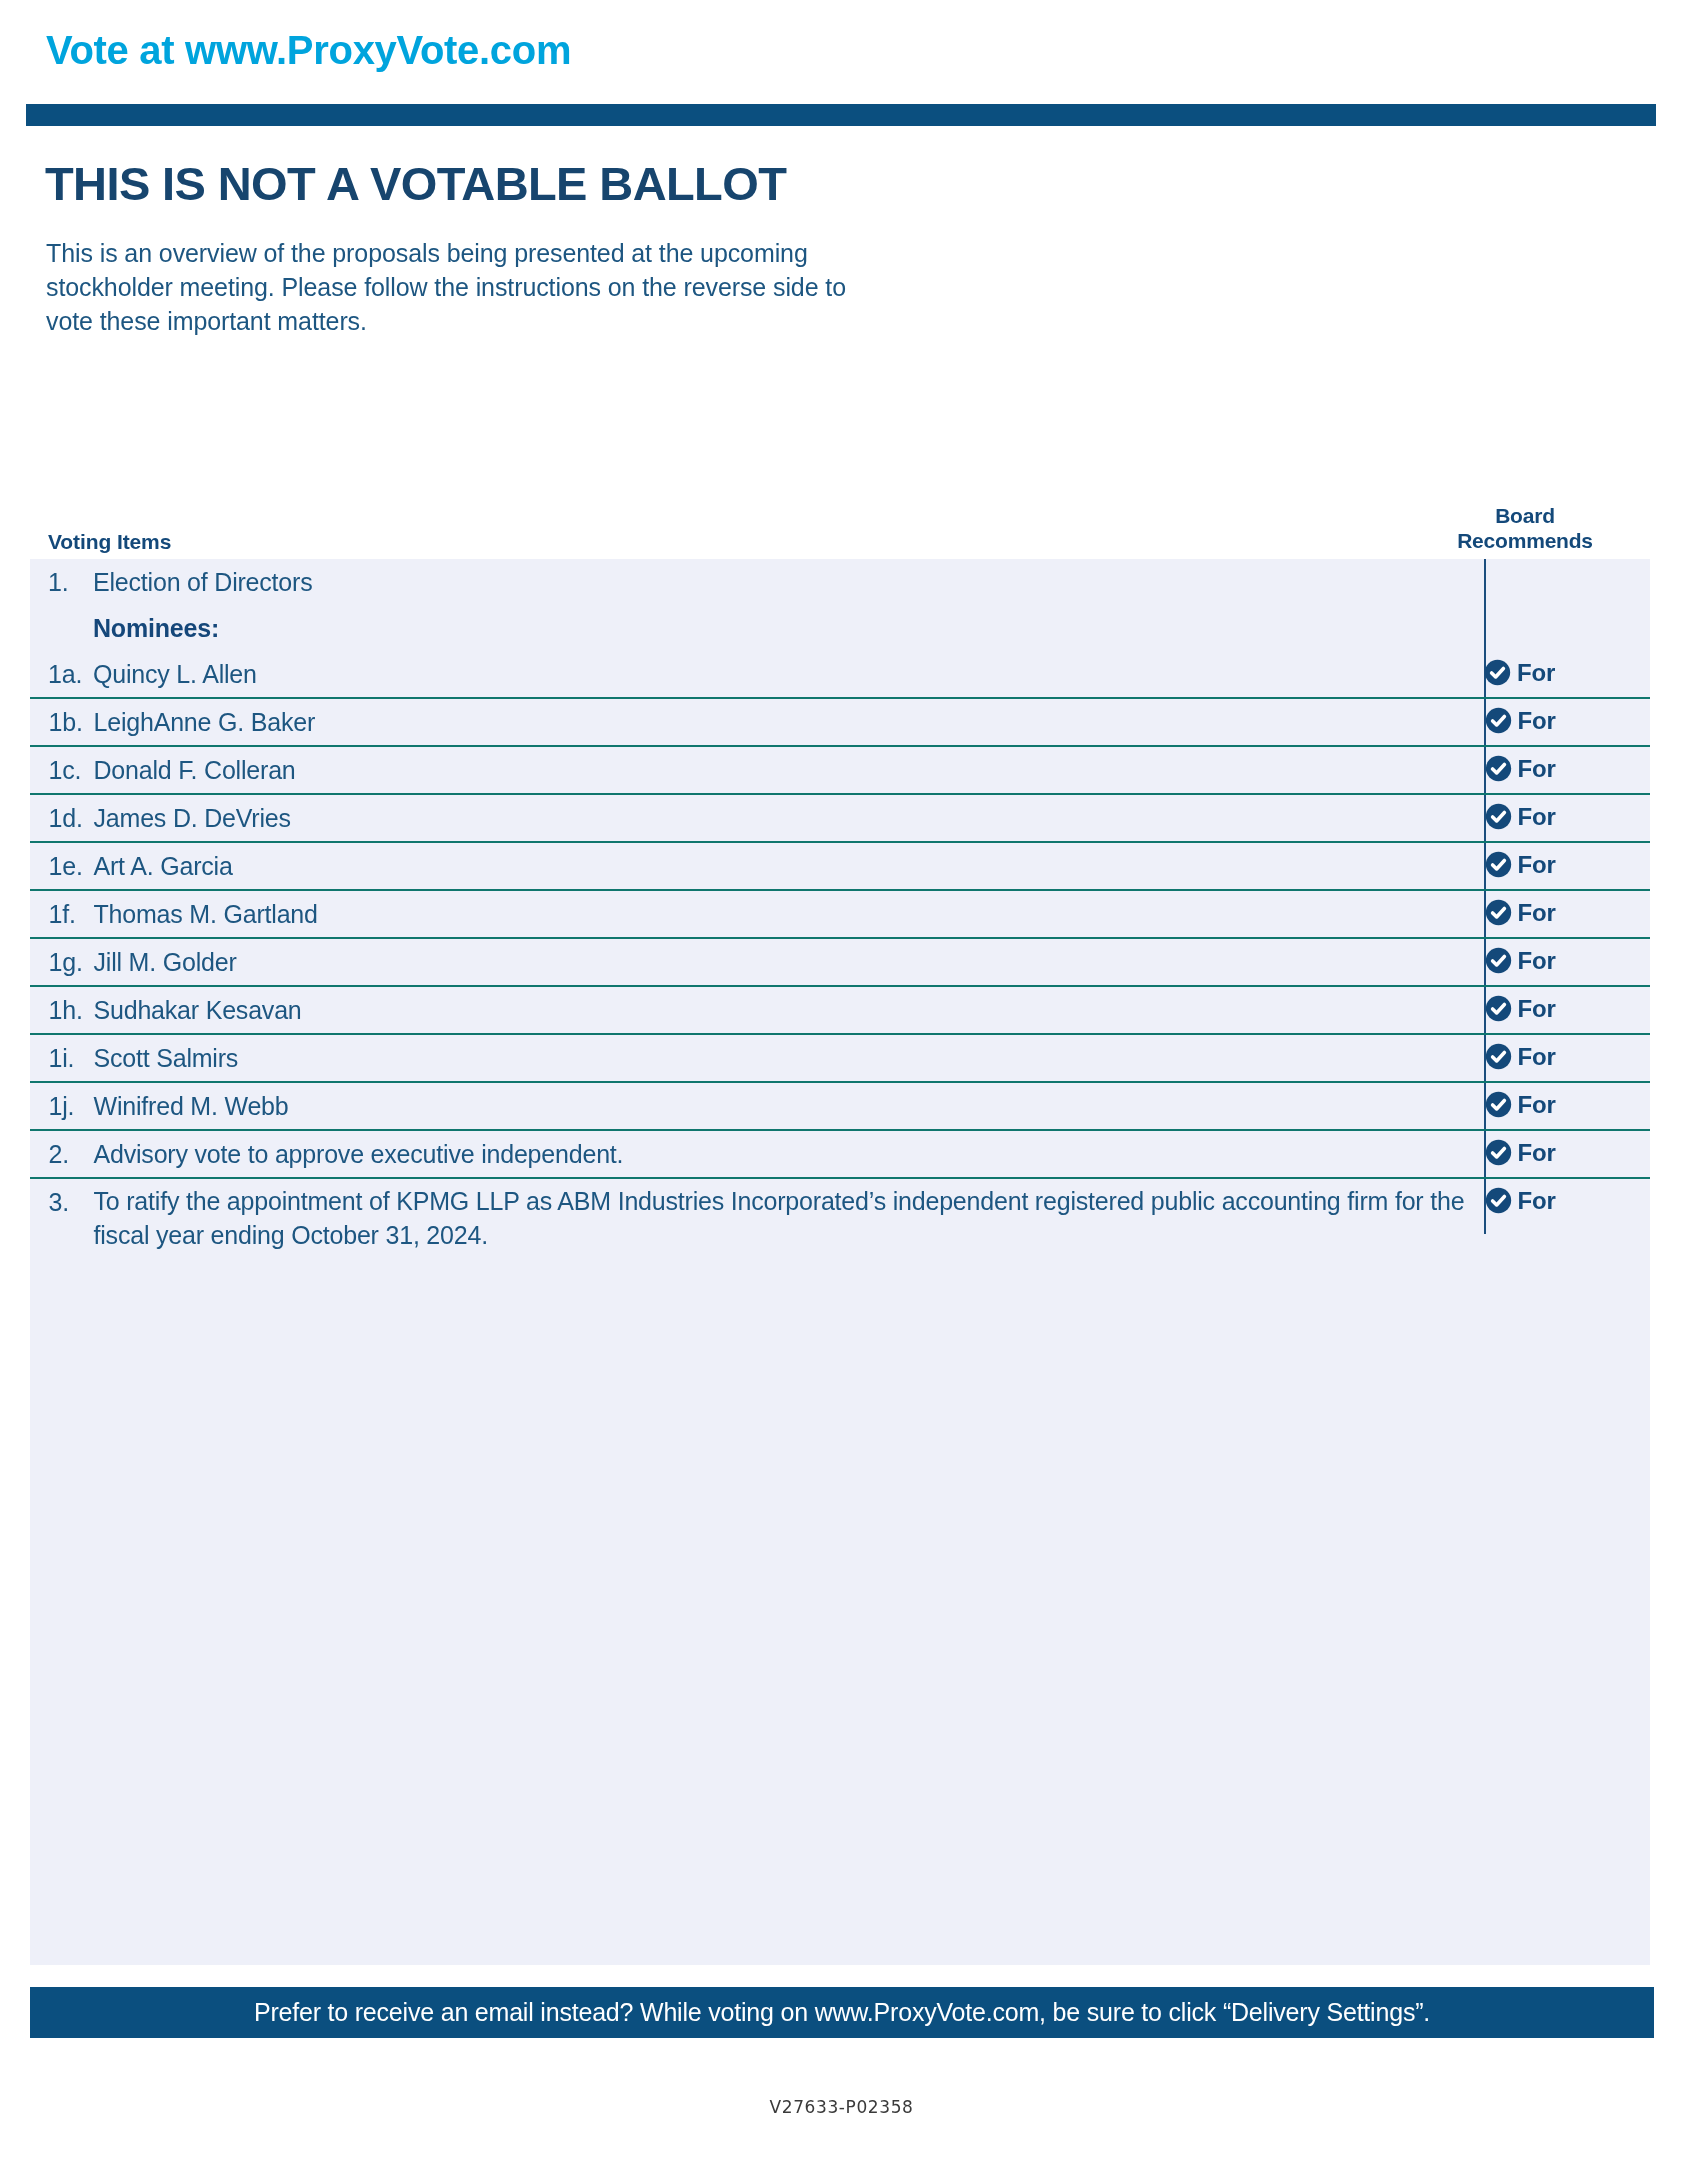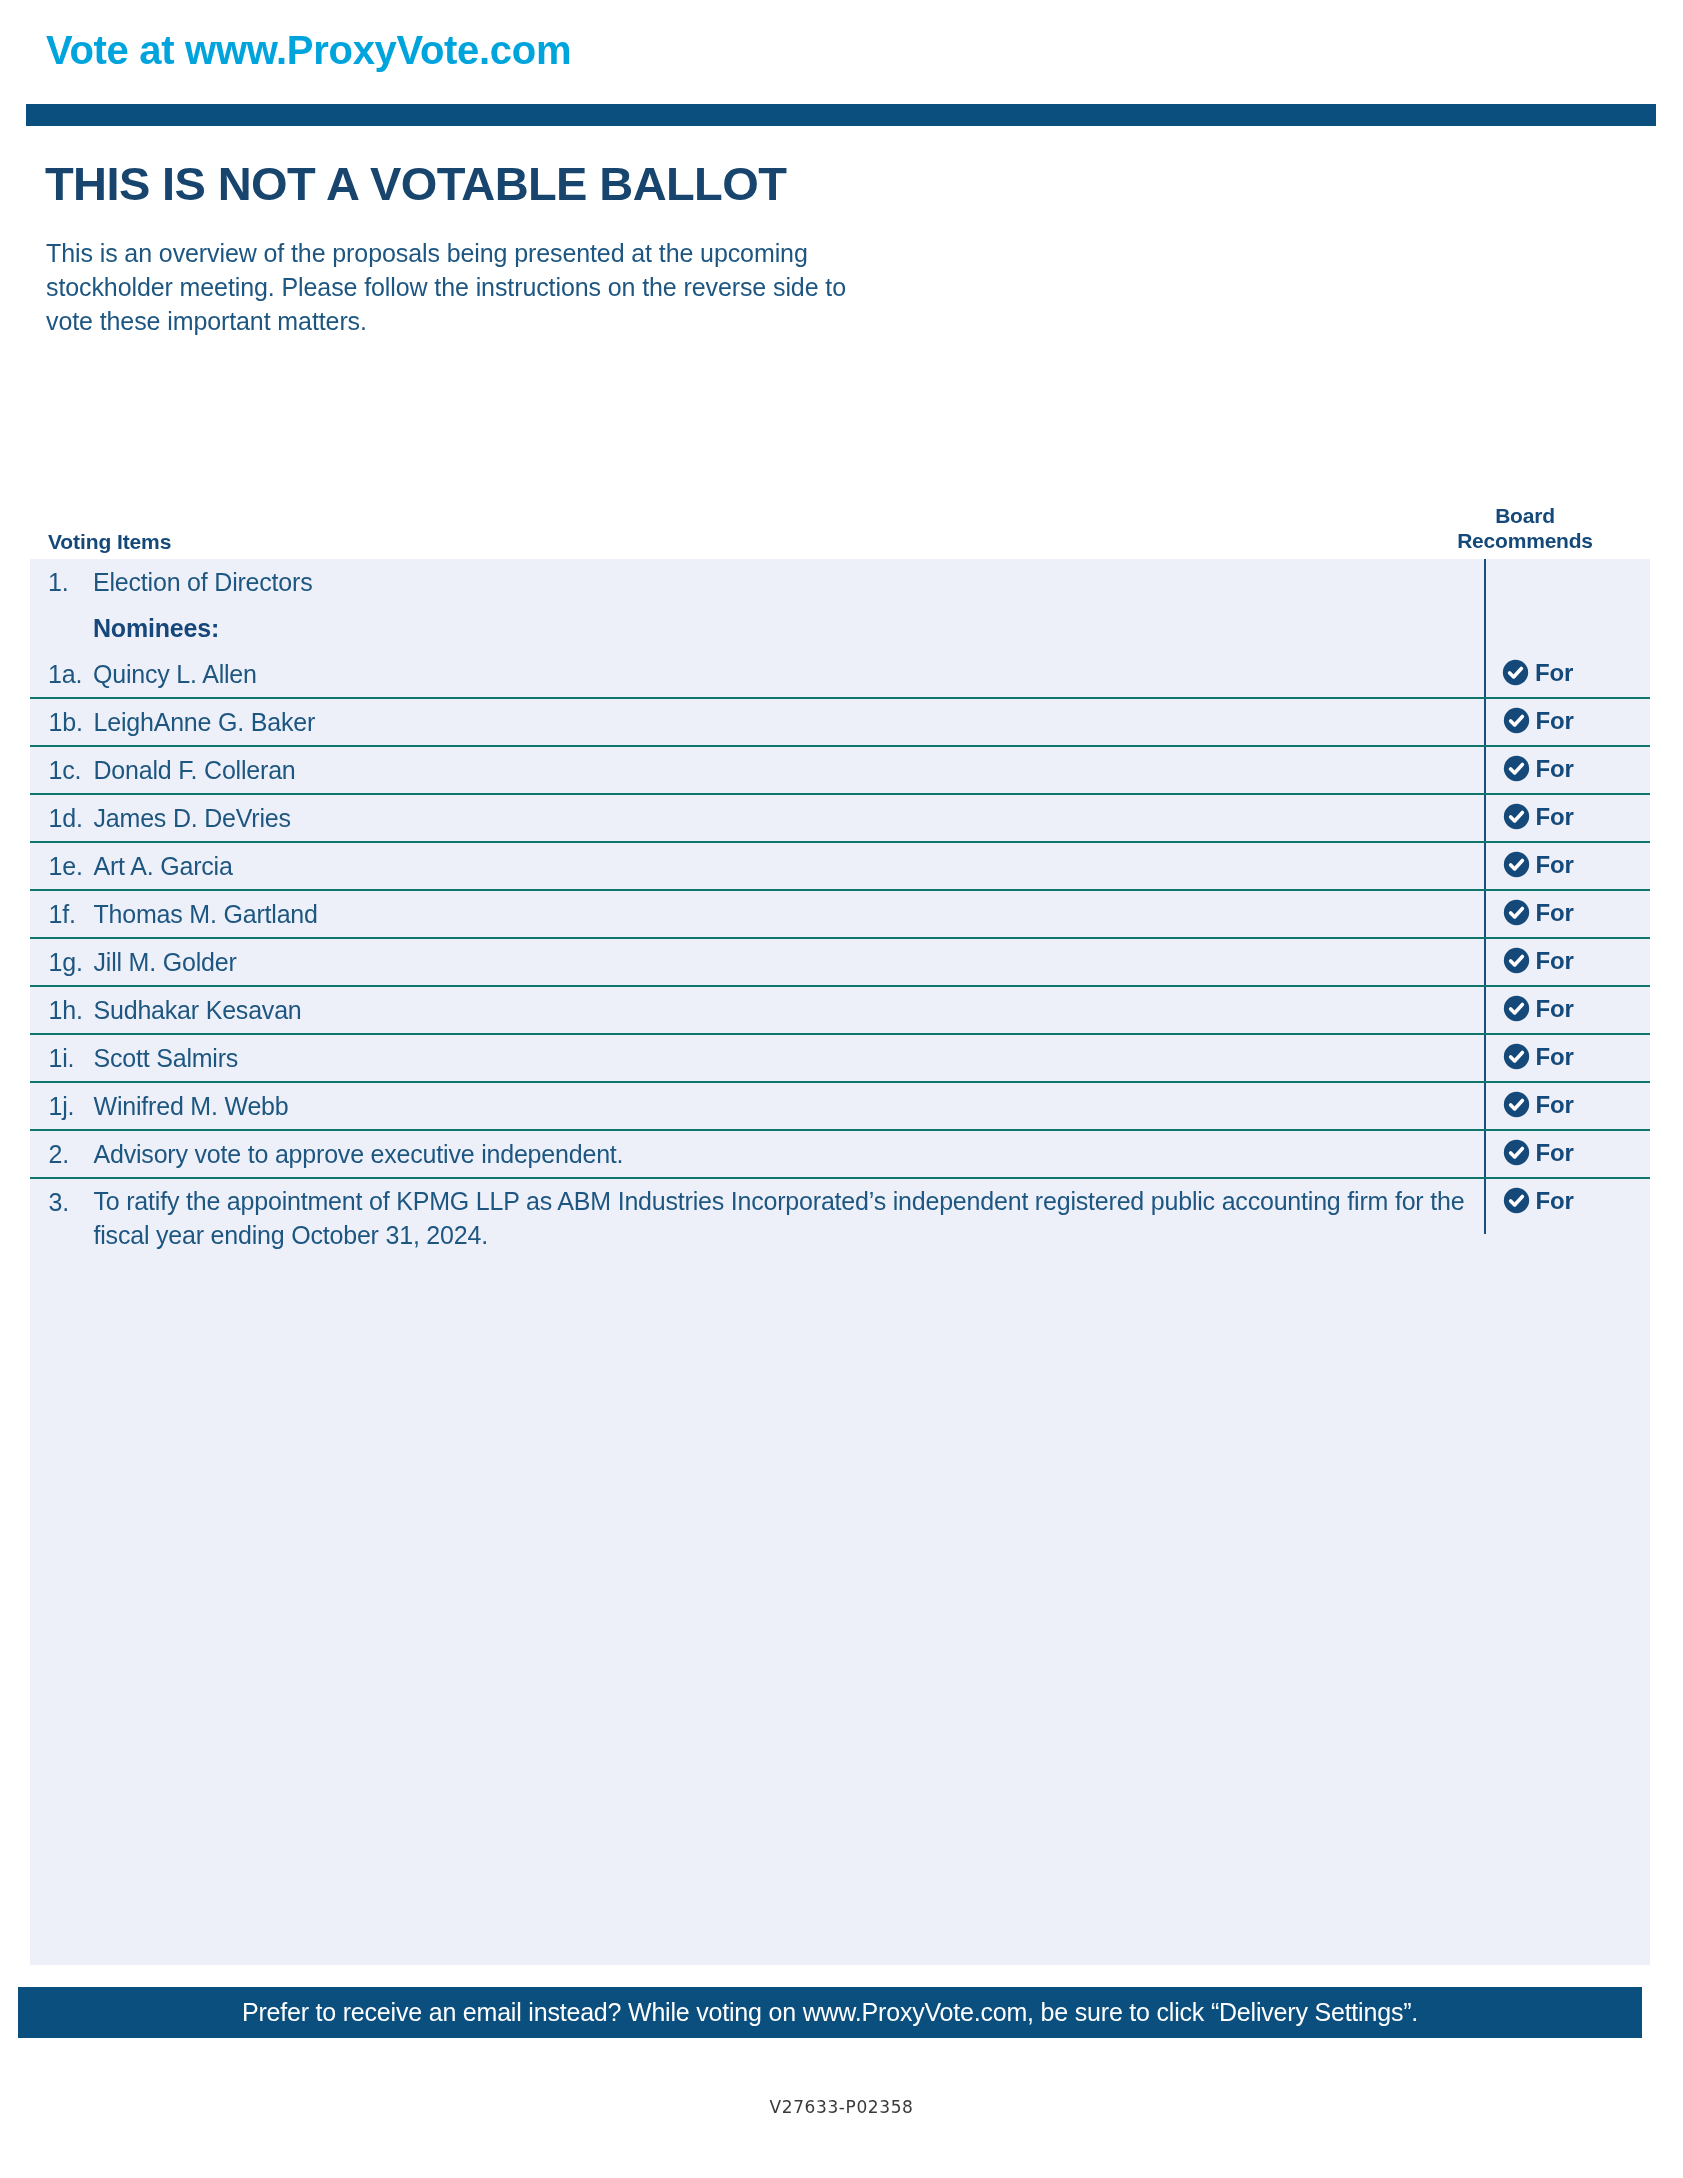--- a/index.html
+++ b/index.html
@@ -158,21 +158,20 @@
   .label.tight {
     line-height: 34px;
   }
 
   .row-right {
     width: 165px;
     flex: 0 0 165px;
     display: flex;
     align-items: center;
     padding-top: 8px;
-    padding-left: 18px;
     box-sizing: border-box;
     gap: 6px;
   }
   .row-right.empty { visibility: hidden; }
 
   .check-icon {
     width: 27px;
     height: 27px;
     flex: 0 0 27px;
     display: block;
@@ -181,21 +180,21 @@
     font-size: 24px;
     font-weight: bold;
     color: #14497a;
     letter-spacing: -0.2px;
     line-height: 27px;
   }
 
   
   .footer-bar {
     position: absolute;
-    left: 18px;
+    left: 30px;
     top: 1987px;
     width: 1624px;
     height: 51px;
     background: #0b4f7f;
     display: flex;
     align-items: center;
     justify-content: center;
   }
   .footer-text {
     font-size: 25px;

